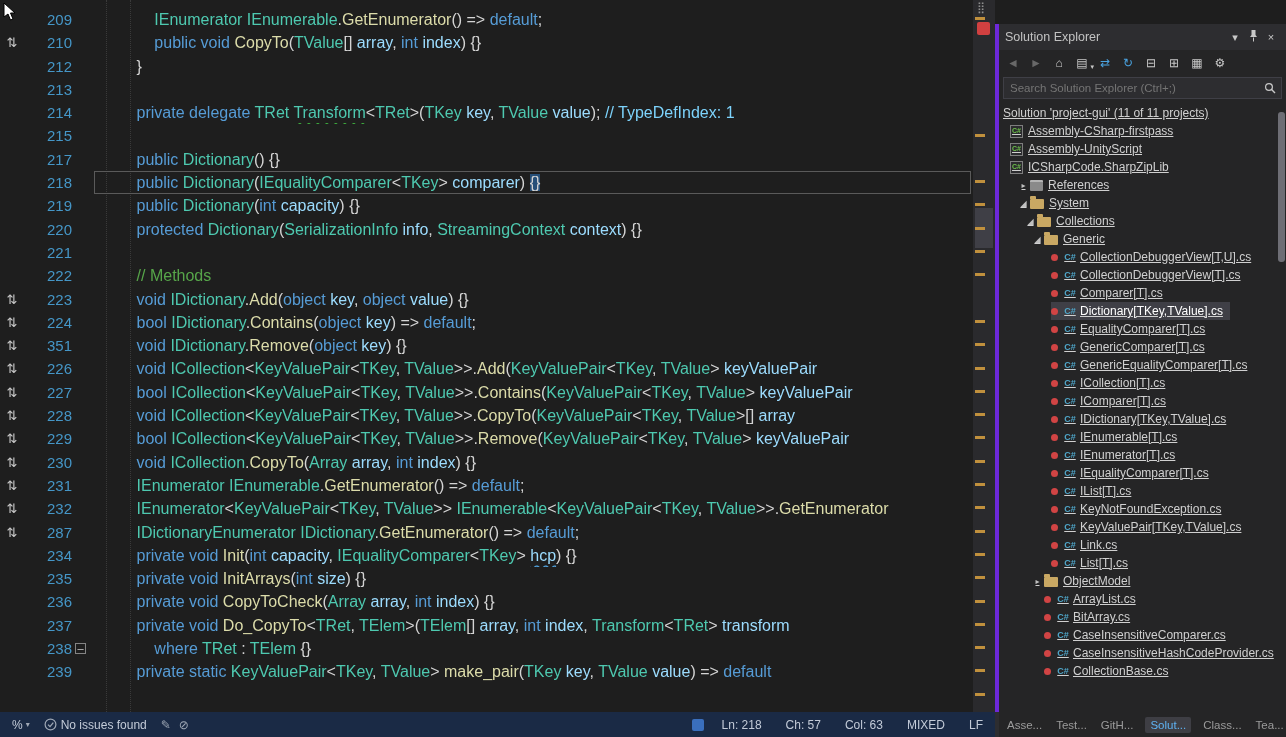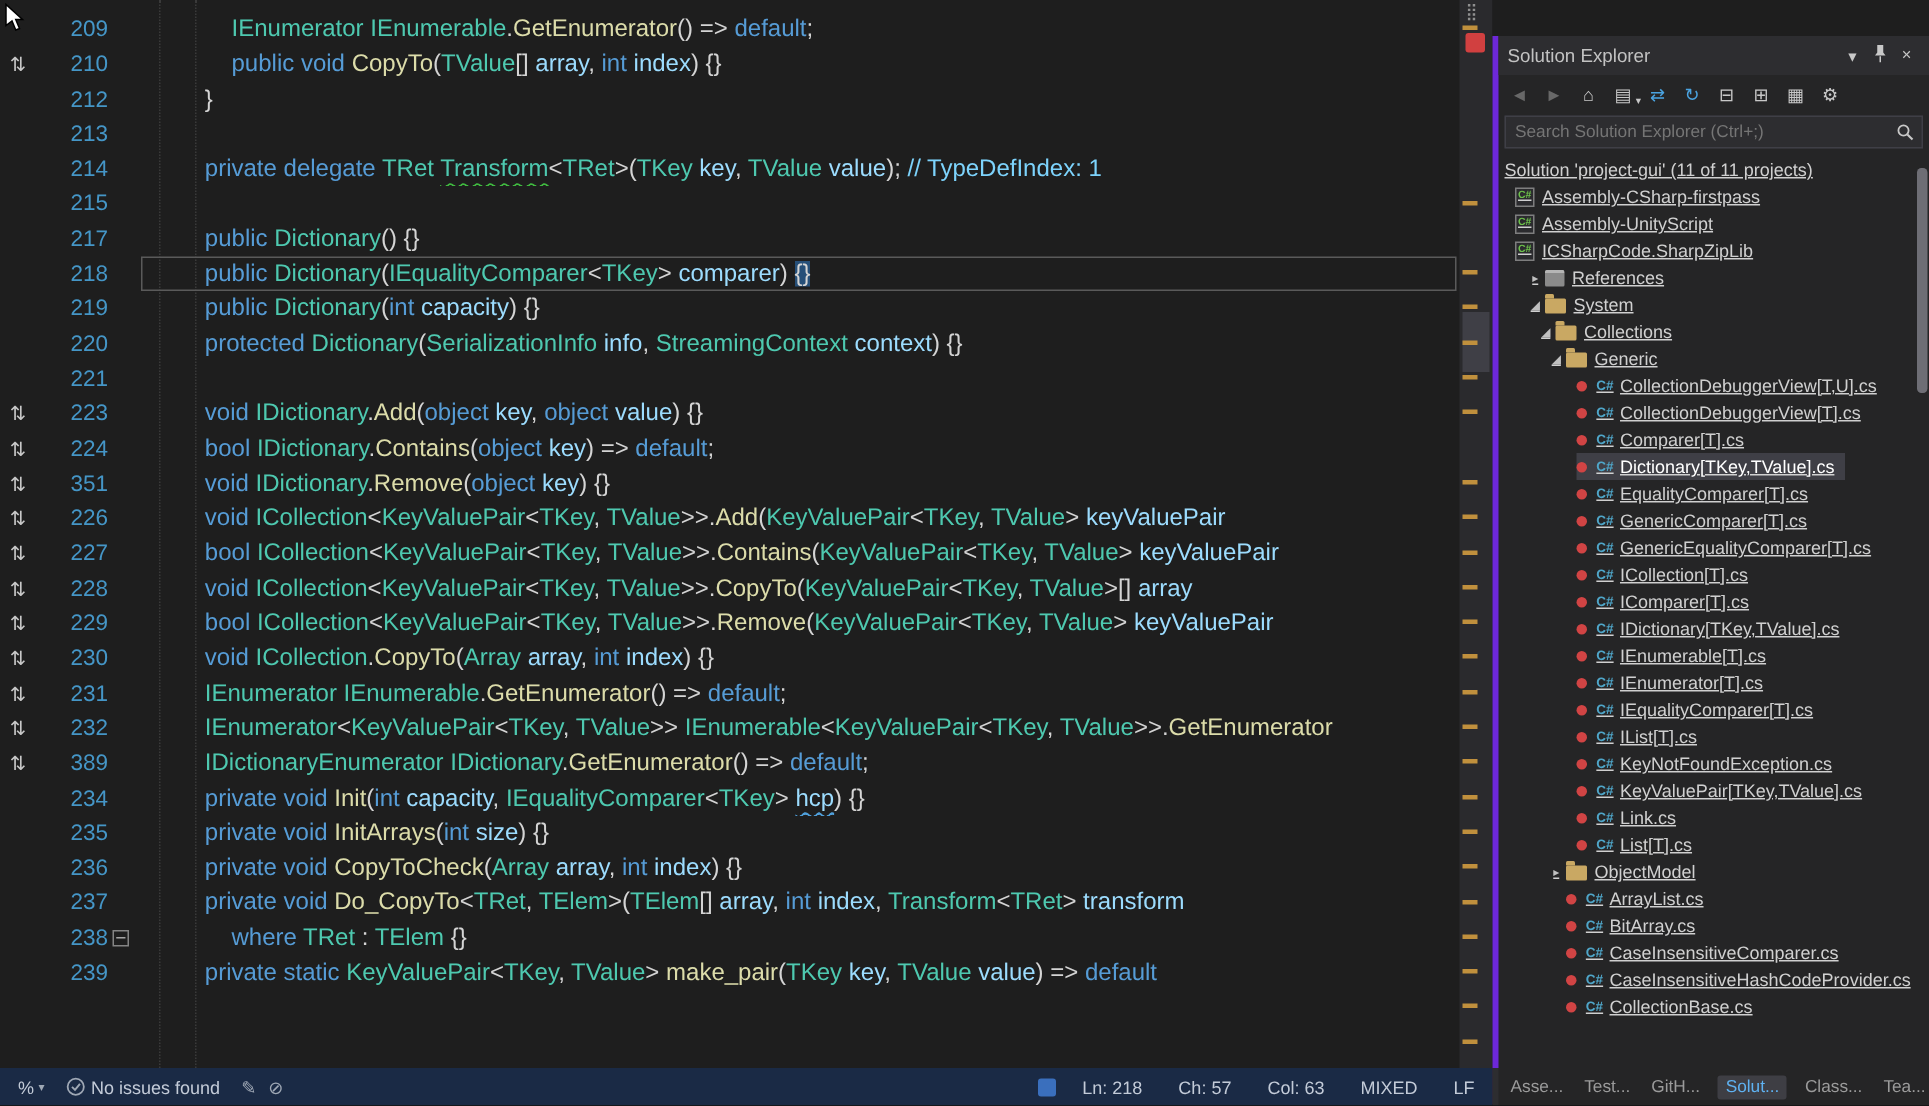--- a/index.html
+++ b/index.html
@@ -156,20 +156,26 @@
           <div class="cell-o"></div>
           <div class="cell-c"><span class="tok p">        </span><span class="tok k">protected</span><span class="tok p"> </span><span class="tok t">Dictionary</span><span class="tok p">(</span><span class="tok t">SerializationInfo</span><span class="tok p"> </span><span class="tok v">info</span><span class="tok p">, </span><span class="tok t">StreamingContext</span><span class="tok p"> </span><span class="tok v">context</span><span class="tok p">) {}</span></div>
         </div>
         <div class="line">
           <div class="cell-g"></div>
           <div class="cell-n">221</div>
           <div class="cell-o"></div>
           <div class="cell-c"><span class="tok p"></span></div>
         </div>
         <div class="line">
+          <div class="cell-g"></div>
+          <div class="cell-n">222</div>
+          <div class="cell-o"></div>
+          <div class="cell-c"><span class="tok p">        </span><span class="tok c">// Methods</span></div>
+        </div>
+        <div class="line">
           <div class="cell-g"><span class="impl">⇅</span></div>
           <div class="cell-n">223</div>
           <div class="cell-o"></div>
           <div class="cell-c"><span class="tok p">        </span><span class="tok k">void</span><span class="tok p"> </span><span class="tok t">IDictionary</span><span class="tok p">.</span><span class="tok m">Add</span><span class="tok p">(</span><span class="tok k">object</span><span class="tok p"> </span><span class="tok v">key</span><span class="tok p">, </span><span class="tok k">object</span><span class="tok p"> </span><span class="tok v">value</span><span class="tok p">) {}</span></div>
         </div>
         <div class="line">
           <div class="cell-g"><span class="impl">⇅</span></div>
           <div class="cell-n">224</div>
           <div class="cell-o"></div>
           <div class="cell-c"><span class="tok p">        </span><span class="tok k">bool</span><span class="tok p"> </span><span class="tok t">IDictionary</span><span class="tok p">.</span><span class="tok m">Contains</span><span class="tok p">(</span><span class="tok k">object</span><span class="tok p"> </span><span class="tok v">key</span><span class="tok p">) =&gt; </span><span class="tok k">default</span><span class="tok p">;</span></div>
@@ -217,21 +223,21 @@
           <div class="cell-c"><span class="tok p">        </span><span class="tok t">IEnumerator</span><span class="tok p"> </span><span class="tok t">IEnumerable</span><span class="tok p">.</span><span class="tok m">GetEnumerator</span><span class="tok p">() =&gt; </span><span class="tok k">default</span><span class="tok p">;</span></div>
         </div>
         <div class="line">
           <div class="cell-g"><span class="impl">⇅</span></div>
           <div class="cell-n">232</div>
           <div class="cell-o"></div>
           <div class="cell-c"><span class="tok p">        </span><span class="tok t">IEnumerator</span><span class="tok p">&lt;</span><span class="tok t">KeyValuePair</span><span class="tok p">&lt;</span><span class="tok t">TKey</span><span class="tok p">, </span><span class="tok t">TValue</span><span class="tok p">&gt;&gt; </span><span class="tok t">IEnumerable</span><span class="tok p">&lt;</span><span class="tok t">KeyValuePair</span><span class="tok p">&lt;</span><span class="tok t">TKey</span><span class="tok p">, </span><span class="tok t">TValue</span><span class="tok p">&gt;&gt;.</span><span class="tok m">GetEnumerator</span></div>
         </div>
         <div class="line">
           <div class="cell-g"><span class="impl">⇅</span></div>
-          <div class="cell-n">389</div>
+          <div class="cell-n">287</div>
           <div class="cell-o"></div>
           <div class="cell-c"><span class="tok p">        </span><span class="tok t">IDictionaryEnumerator</span><span class="tok p"> </span><span class="tok t">IDictionary</span><span class="tok p">.</span><span class="tok m">GetEnumerator</span><span class="tok p">() =&gt; </span><span class="tok k">default</span><span class="tok p">;</span></div>
         </div>
         <div class="line">
           <div class="cell-g"></div>
           <div class="cell-n">234</div>
           <div class="cell-o"></div>
           <div class="cell-c"><span class="tok p">        </span><span class="tok k">private</span><span class="tok p"> </span><span class="tok k">void</span><span class="tok p"> </span><span class="tok m">Init</span><span class="tok p">(</span><span class="tok k">int</span><span class="tok p"> </span><span class="tok v">capacity</span><span class="tok p">, </span><span class="tok t">IEqualityComparer</span><span class="tok p">&lt;</span><span class="tok t">TKey</span><span class="tok p">&gt; </span><span class="tok v sqb">hcp</span><span class="tok p">) {}</span></div>
         </div>
         <div class="line">

